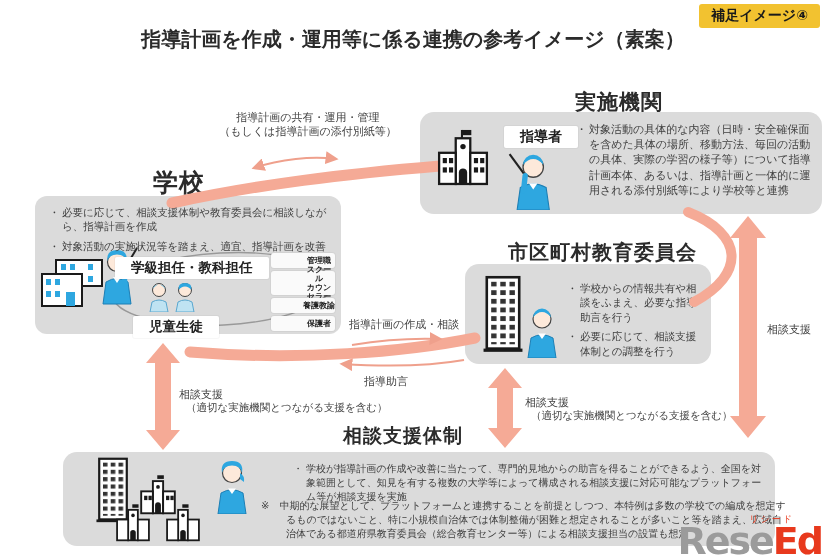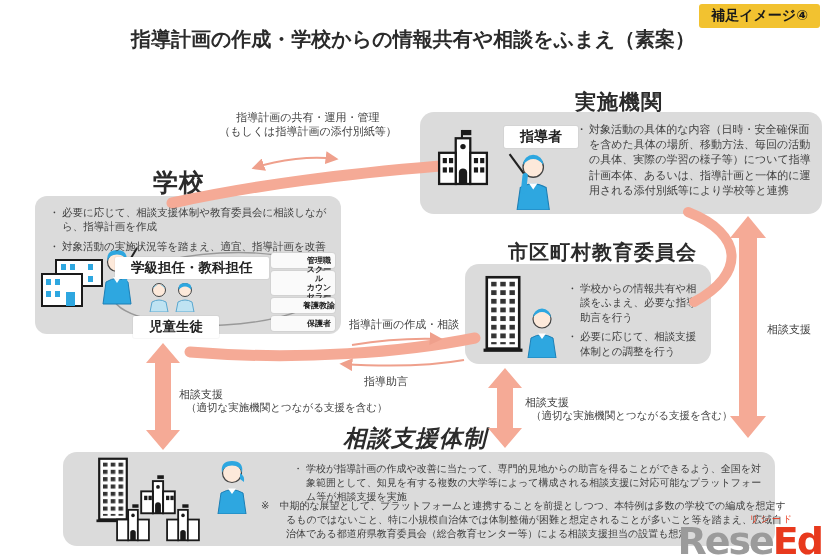--- a/index.html
+++ b/index.html
@@ -61,21 +61,21 @@
     <polygon fill="#f5aa96" points="748,216 766,238 757,238 757,416 766,416 748,438 730,416 739,416 739,238 730,238"></polygon>
 
     <path d="M 254 168 C 280 159, 312 156, 336 159" fill="none" stroke="#efa08c" stroke-width="2" marker-start="url(#ah)" marker-end="url(#ah)"></path>
 
     <path d="M 352 345 C 382 340, 414 338, 440 339" fill="none" stroke="#efa08c" stroke-width="2" marker-end="url(#ah)"></path>
 
     <path d="M 464 360 C 430 366, 392 367, 342 364" fill="none" stroke="#efa08c" stroke-width="2" marker-end="url(#ah)"></path>
   </svg>
 
   <div class="badge">補足イメージ④</div>
-  <div class="title">指導計画の作成・学校からの情報共有や相談をふまえ（素案）</div>
+  <div class="title">指導計画を作成・運用等に係る連携の参考イメージ（素案）</div>
 
   <div class="sec-heading" style="left:575px;top:88px;font-size:21px;">実施機関</div>
   <div class="panel" style="left:420px;top:112px;width:402px;height:102px;">
     <div class="icon" style="left:16px;top:17px;">
       <svg width="54" height="58" viewBox="0 0 52 54">
         <rect x="19" y="8" width="14" height="44" fill="#fff" stroke="#1a1a1a" stroke-width="2.2"></rect>
         <rect x="25" y="0" width="9" height="5" fill="#1a1a1a"></rect>
         <line x1="25" y1="0" x2="25" y2="8" stroke="#1a1a1a" stroke-width="2"></line>
         <rect x="3" y="22" width="16" height="30" fill="#fff" stroke="#1a1a1a" stroke-width="2.2"></rect>
         <rect x="33" y="22" width="16" height="30" fill="#fff" stroke="#1a1a1a" stroke-width="2.2"></rect>
@@ -183,21 +183,21 @@
         <path d="M5 50 L8 30 Q19 23.5 30 30 L33 50 Z" fill="#2ea7e0" stroke="#1d7fb5" stroke-width="1"></path>
         <path d="M15 25.5 L19 31 L23 25.5 Z" fill="#fff"></path>
       </svg>
     </div>
     <ul class="bl abs" style="left:102px;top:17px;width:134px;font-size:10.5px;">
       <li>学校からの情報共有や相談をふまえ、必要な指導助言を行う</li>
       <li>必要に応じて、相談支援体制との調整を行う</li>
     </ul>
   </div>
 
-  <div class="sec-heading" style="left:343px;top:423px;font-size:23px;font-style:italic;">相談支援体制</div>
+  <div class="sec-heading" style="left:343px;top:423px;font-size:19px;">相談支援体制</div>
   <div class="panel" style="left:63px;top:452px;width:712px;height:94px;">
     <div class="icon" style="left:30px;top:4px;">
       <svg width="40" height="68" viewBox="0 0 40 74">
         <defs>
             <pattern id="win2" width="8.5" height="8" patternUnits="userSpaceOnUse" x="9" y="7">
               <rect width="5" height="4.5" fill="#333"></rect>
             </pattern>
           </defs>
         <rect x="5" y="3" width="30" height="66" fill="#fff" stroke="#1a1a1a" stroke-width="2.4"></rect>
         <rect x="9" y="7" width="23" height="58" fill="url(#win2)"></rect>

